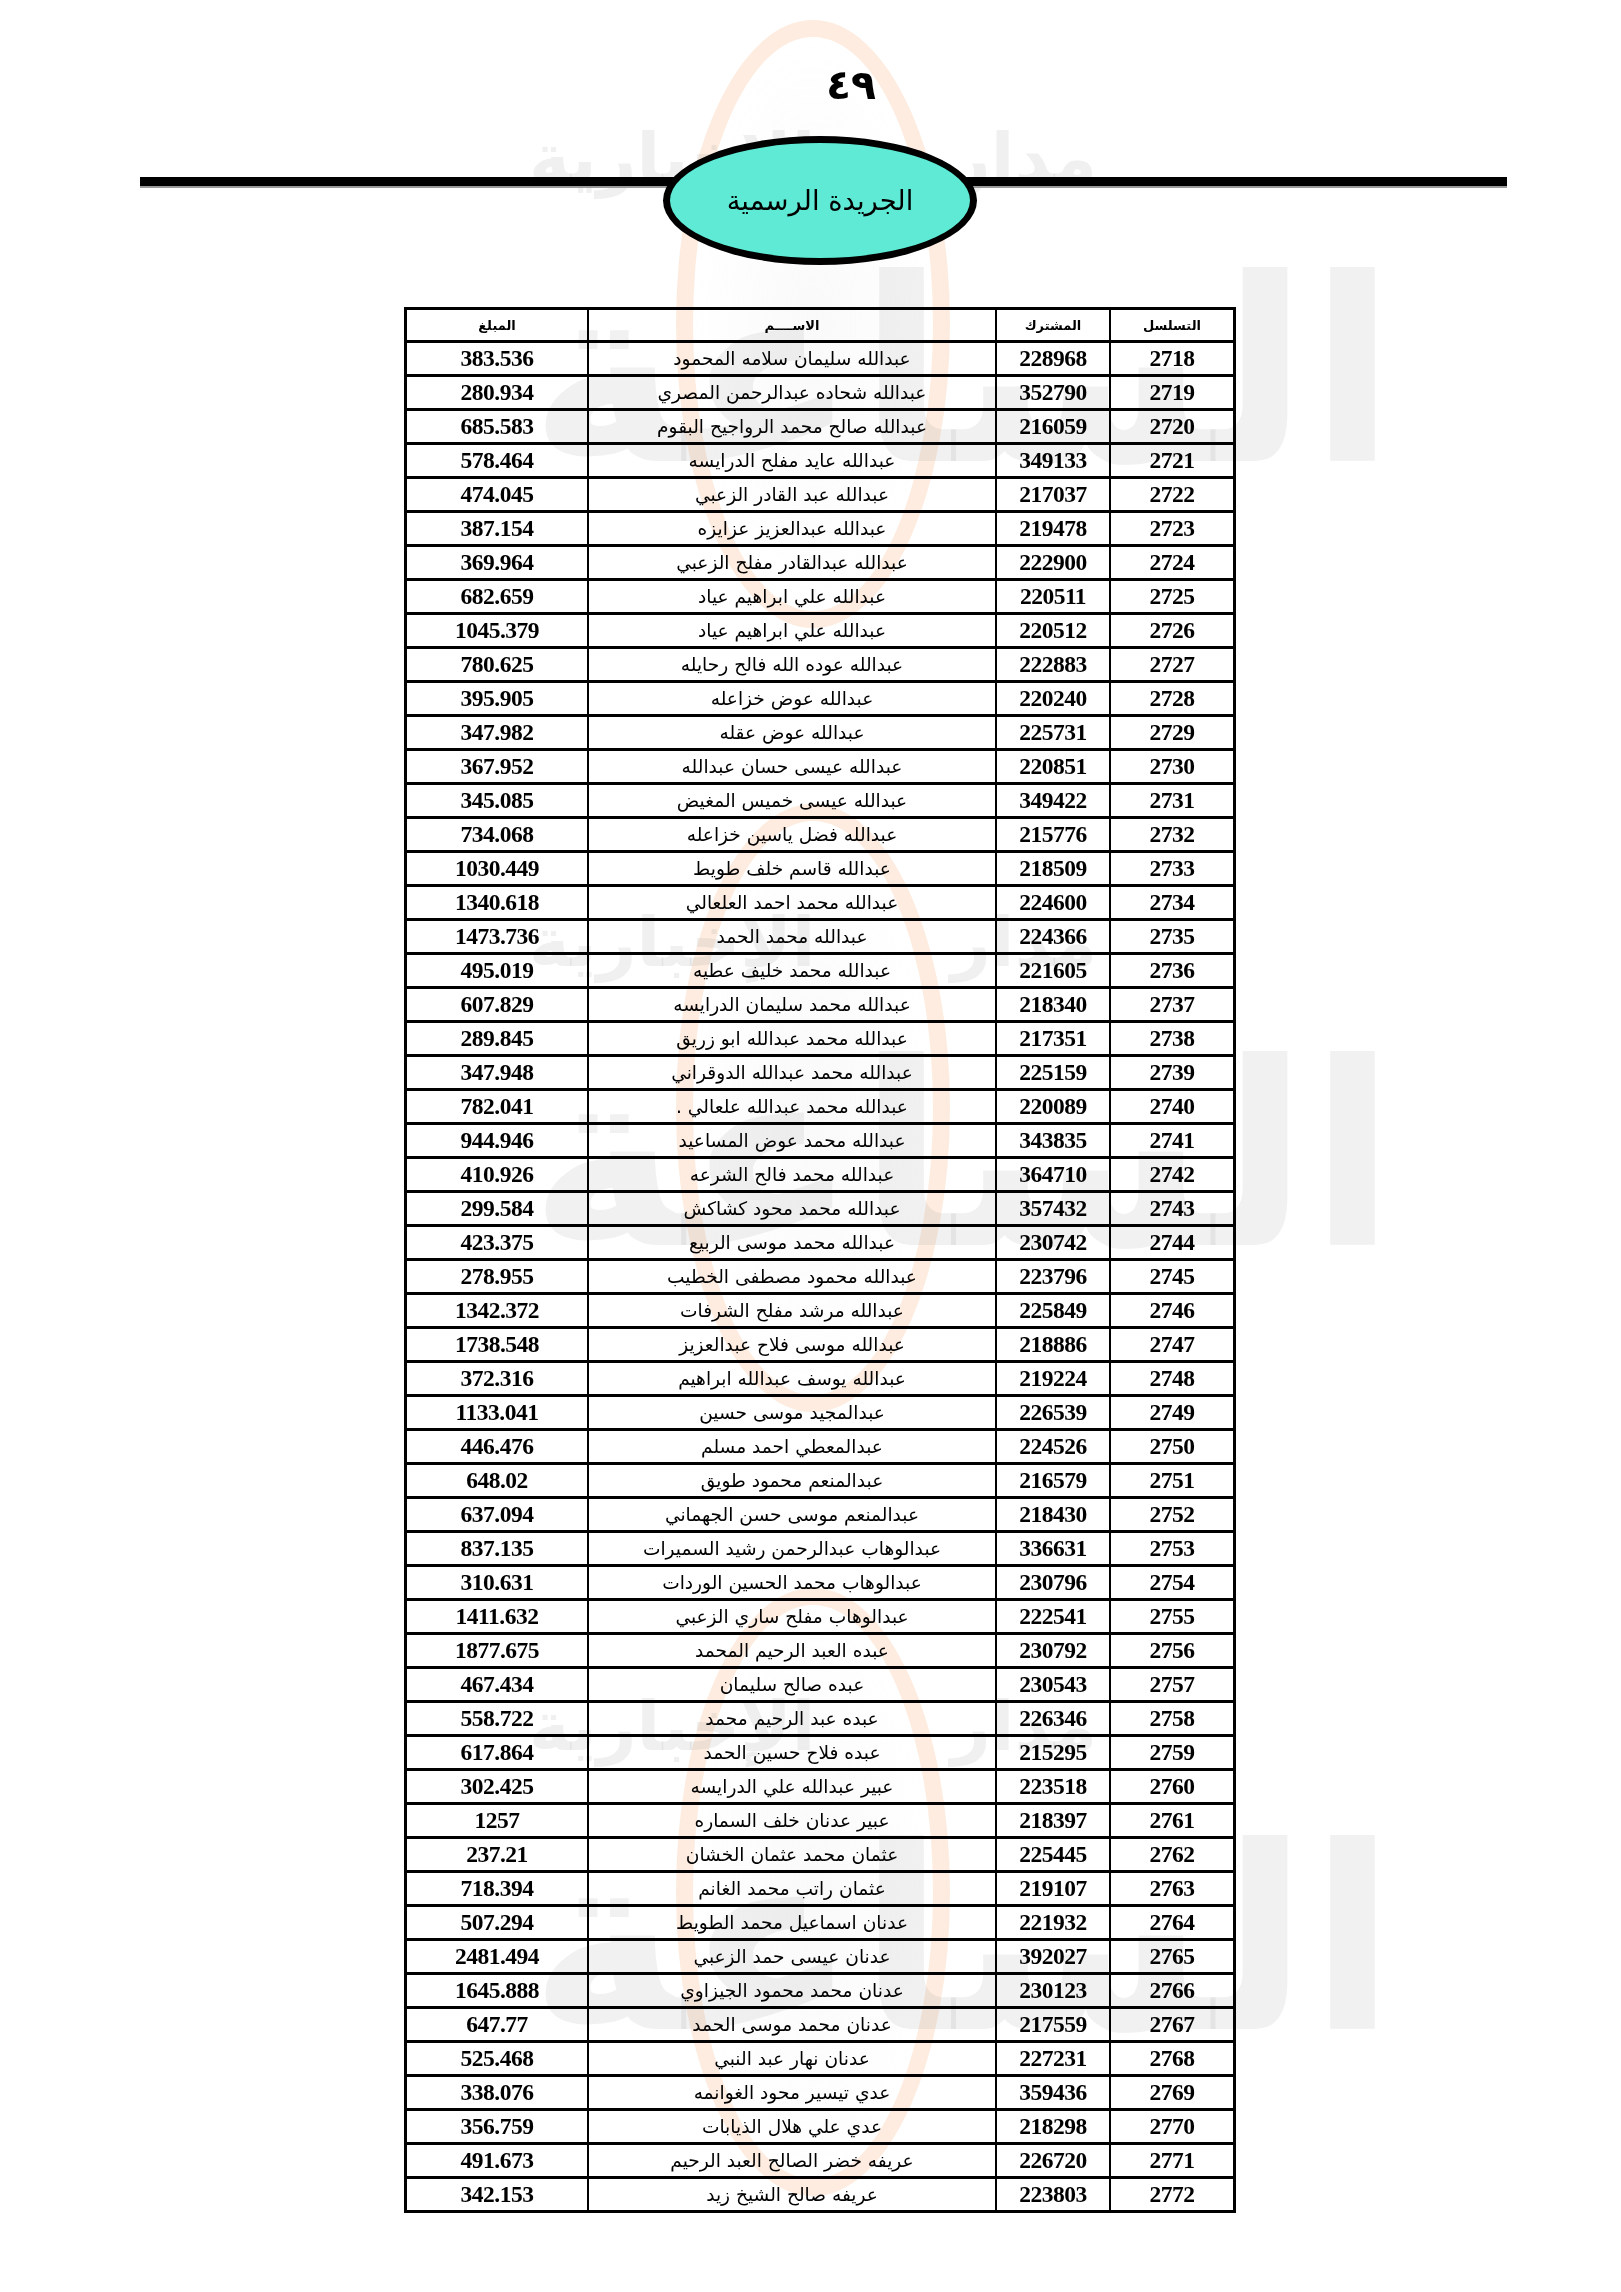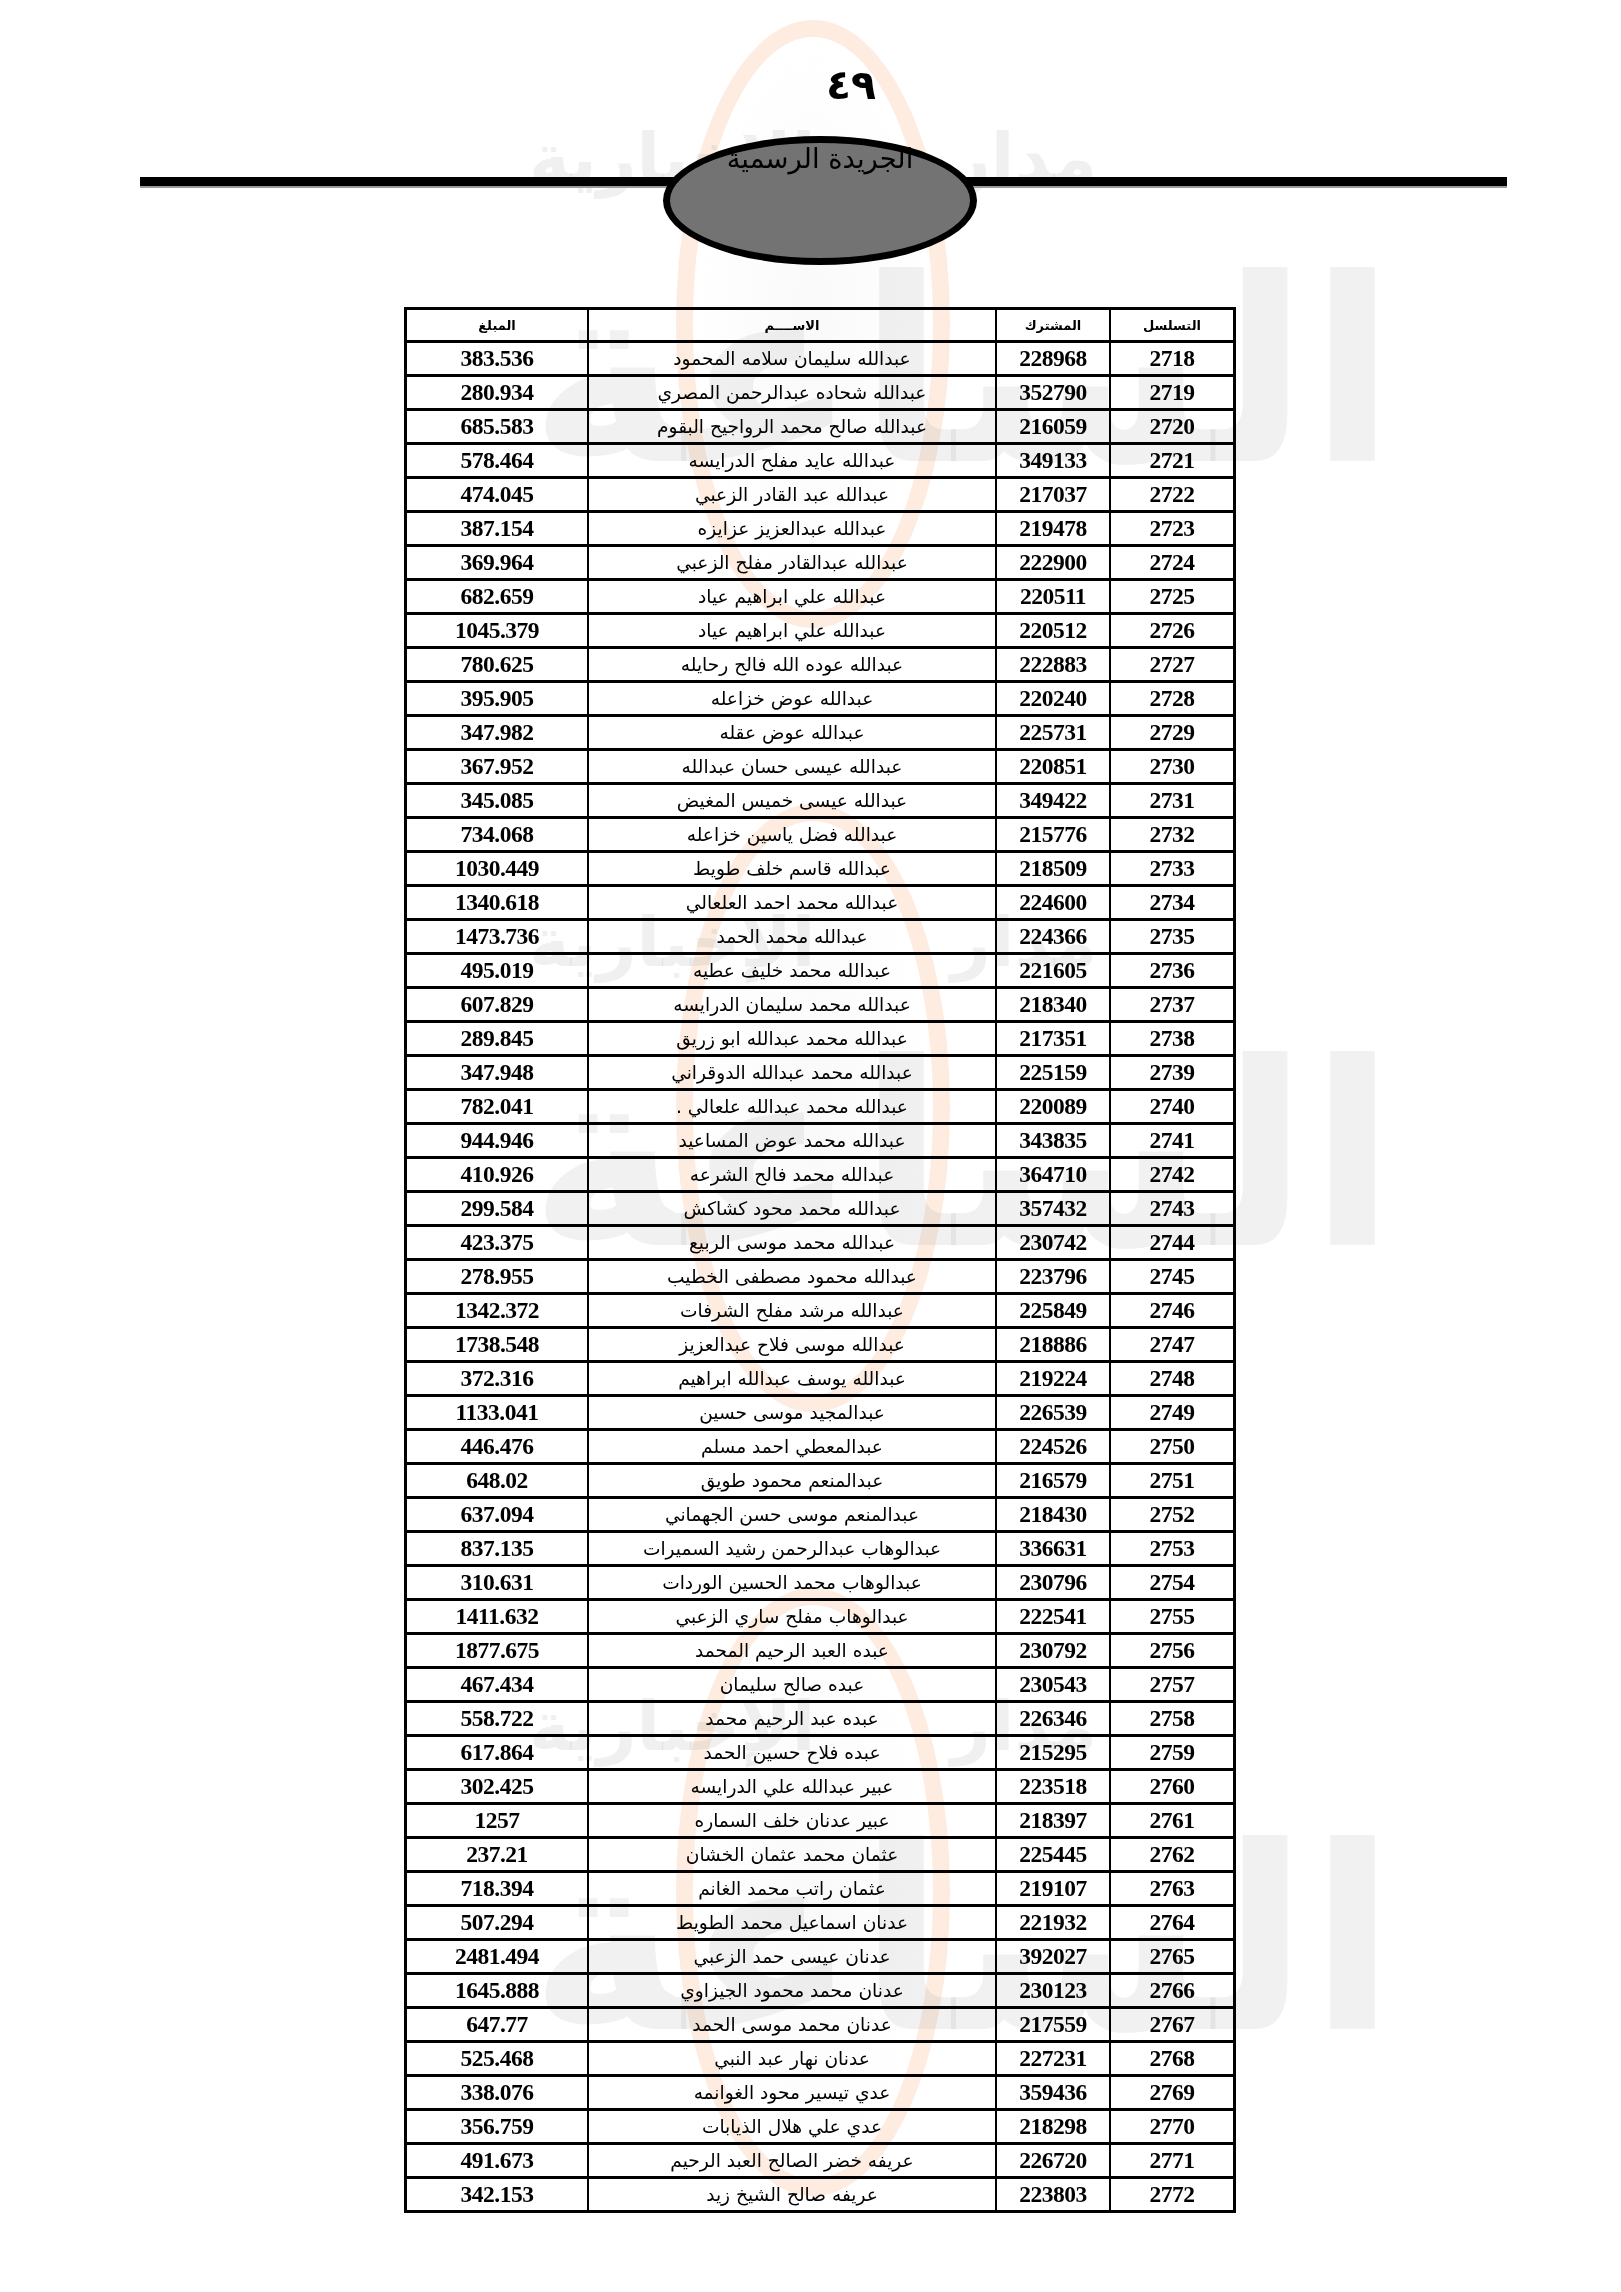--- a/index.html
+++ b/index.html
@@ -34,22 +34,22 @@
     position: absolute; left: 745px; top: 61px; width: 131px; text-align: right;
     font-family: "DejaVu Sans", sans-serif; font-weight: bold; font-size: 41px; z-index: 2;
   }
   .rule-bar {
     position: absolute; left: 140px; top: 177px; width: 1367px; height: 8.8px;
     background: #000; box-shadow: 0 2px 0 #9a9a9a; z-index: 1;
   }
   .title-ellipse {
     position: absolute; left: 663px; top: 136px; width: 314px; height: 129px;
     box-sizing: border-box; border: 7.8px solid #000; border-radius: 50%;
-    background: #737373; z-index: 2;
-    display: flex; justify-content: center;
+    background: #5eead4; z-index: 2;
+    display: flex; align-items: center; justify-content: center;
   }
   .title-text {
     font-family: "DejaVu Sans", sans-serif; font-size: 27.4px; direction: rtl;
   }
 
   .table-wrap {
     position: absolute; left: 404px; top: 307px; width: 828px; z-index: 3;
   }
   table.gazette {
     width: 828px; border-collapse: separate; border-spacing: 0;

